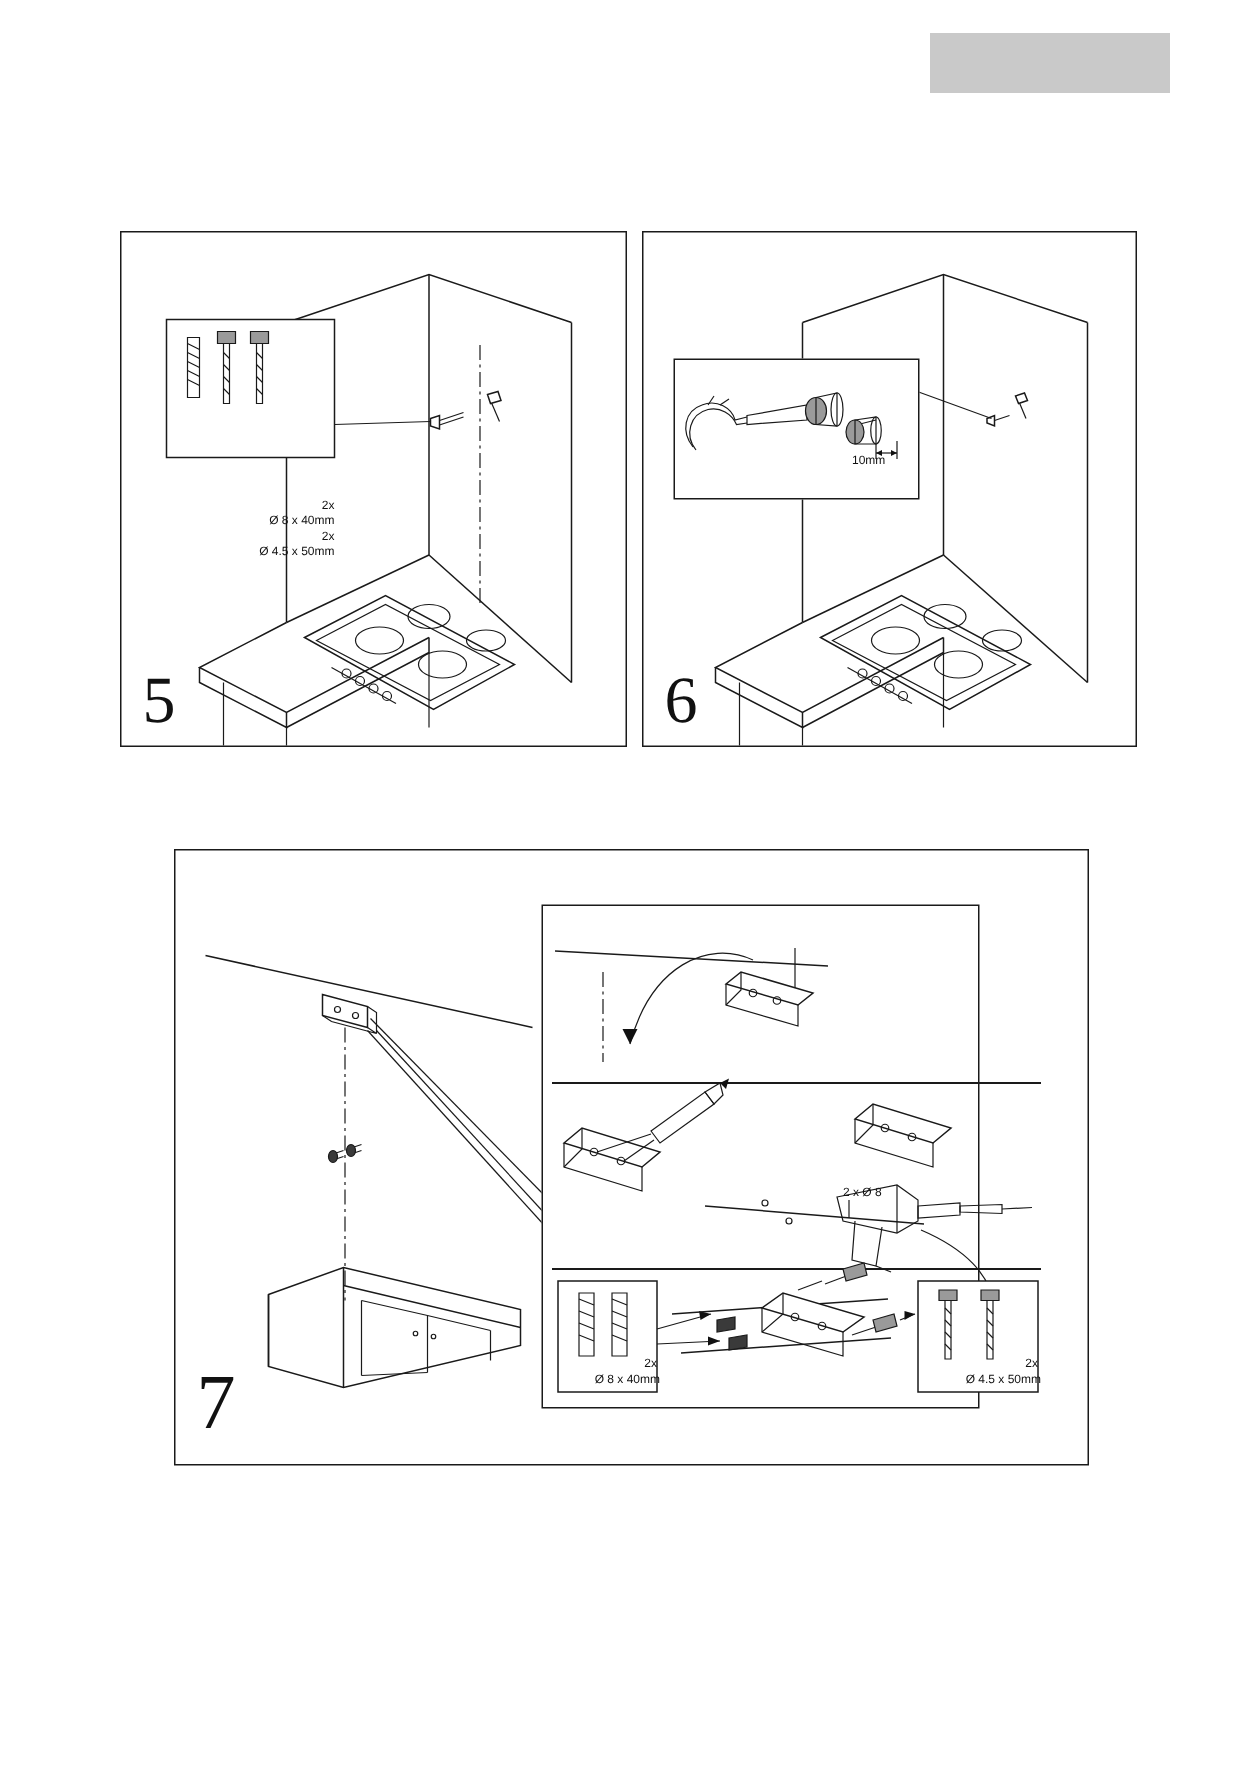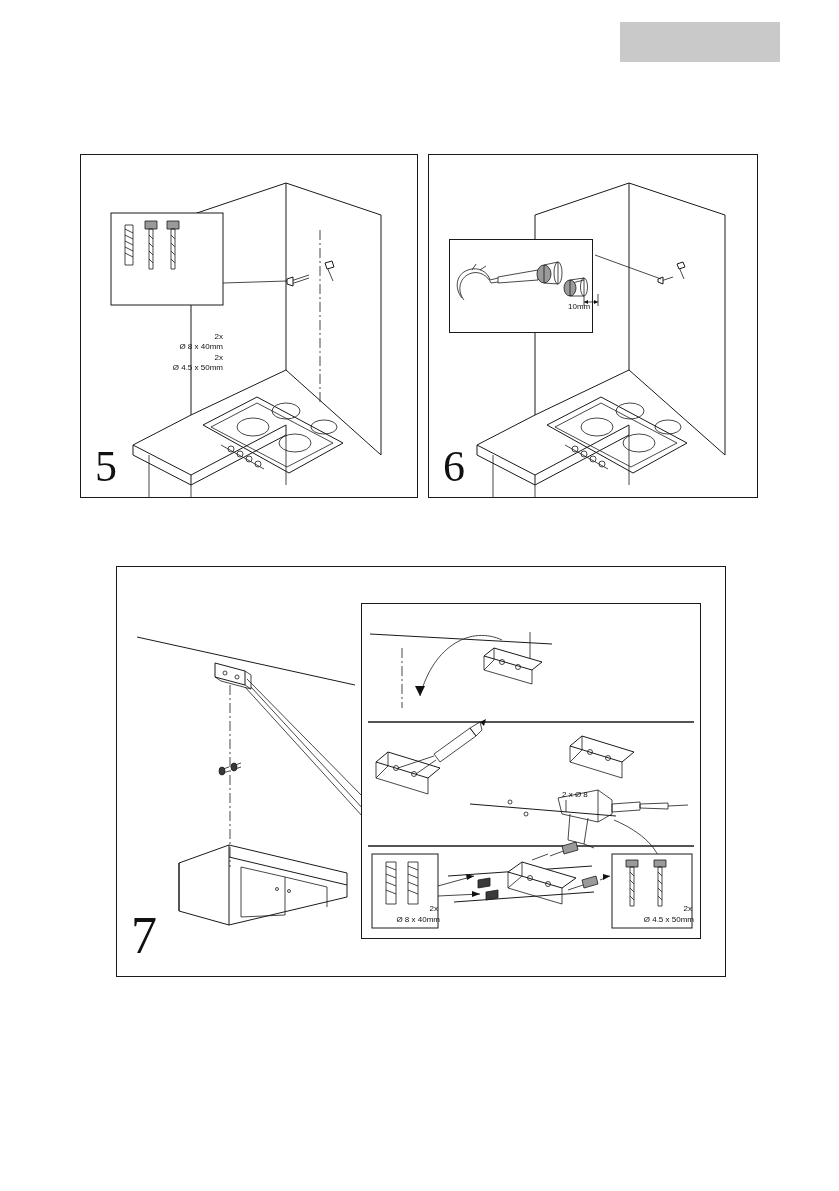--- a/index.html
+++ b/index.html
@@ -182,21 +182,21 @@
       <path class="thin" d="M136 290 L179 314"></path>
 
       <path class="thin" d="M232 126 L244 122"></path>
       <path class="fillwhite" d="M229 124 L234 122 L234 129 L229 127 Z"></path>
       <path class="thin" d="M250 112 L255 124"></path>
       <path class="fillwhite" d="M248 109 L254 107 L256 112 L250 114 Z"></path>
 
       <path class="thin" d="M166 100 L232 124"></path>
     </svg>
 
-    <div class="inset-box" style="left:20px; top:84px; width:144px; height:94px;">
+    <div class="inset-box" style="left:20px; top:84px; width:164px; height:94px;">
       <svg width="166" height="92" viewBox="0 0 166 92">
 
         <path class="thin" d="M12 58 C4 48, 6 34, 18 30 C28 26, 38 32, 40 40 L48 38"></path>
         <path class="thin" d="M14 60 C6 50, 10 36, 22 33 C30 31, 38 36, 41 43 L48 42"></path>
         <path class="thin" d="M22 30 L26 24 M30 30 L36 26"></path>
 
         <path class="thin" d="M48 37 L88 30 L88 40 L48 43 Z"></path>
 
         <ellipse class="fillgrey" cx="94" cy="34" rx="7" ry="9"></ellipse>
         <path class="thin" d="M94 25 L108 22 L108 44 L94 43 Z"></path>
@@ -245,21 +245,21 @@
       <path class="thin" d="M124 300 L168 310 M168 310 L210 320"></path>
       <path class="thin" d="M124 350 L168 348"></path>
       <circle class="thin" cx="160" cy="322" r="1.5"></circle>
       <circle class="thin" cx="172" cy="324" r="1.5"></circle>
 
       <path class="thin" d="M130 112 L248 232"></path>
       <path class="thin" d="M134 120 L248 244"></path>
       <path class="thin" d="M128 120 L246 250"></path>
     </svg>
 
-    <div class="inset-box" style="left:244px; top:36px; width:340px; height:336px;">
+    <div class="inset-box" style="left:244px; top:36px; width:292px; height:336px;">
       <svg width="338" height="334" viewBox="0 0 338 334">
 
         <path class="thick" d="M6 118 L332 118"></path>
         <path class="thick" d="M6 242 L332 242"></path>
 
         <path class="line" d="M8 30 L190 40"></path>
         <path class="dashdot" d="M40 44 L40 104"></path>
         <path class="thin" d="M58 92 C72 40, 110 22, 140 36"></path>
         <path class="fillblack" d="M58 92 L53 82 L63 82 Z"></path>
         <path class="thin" d="M168 28 L168 56"></path>

